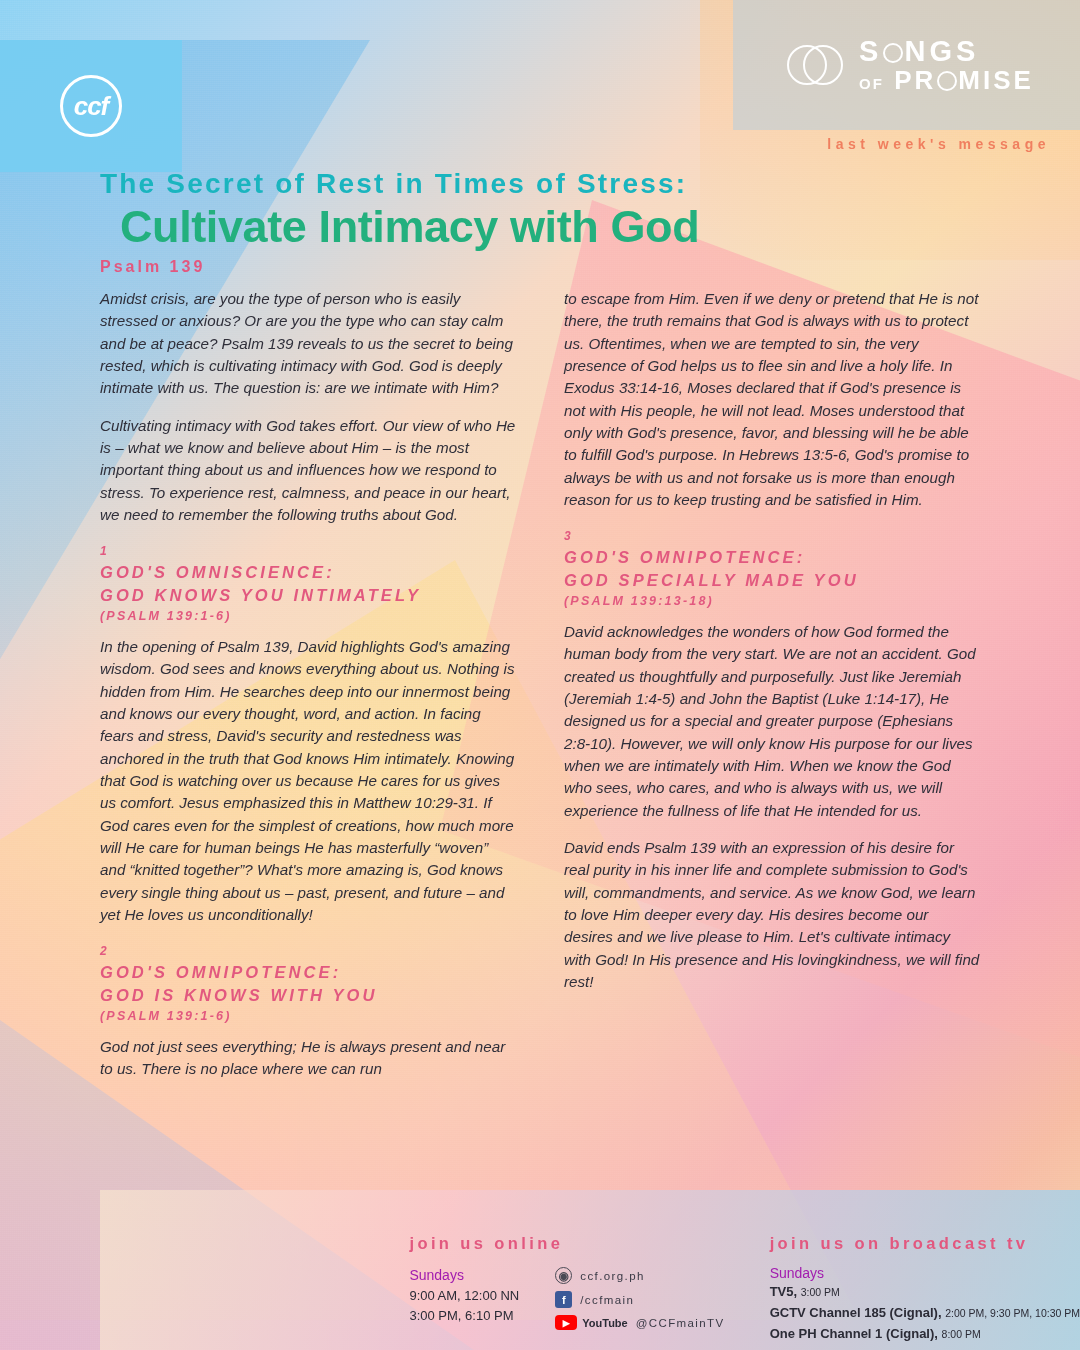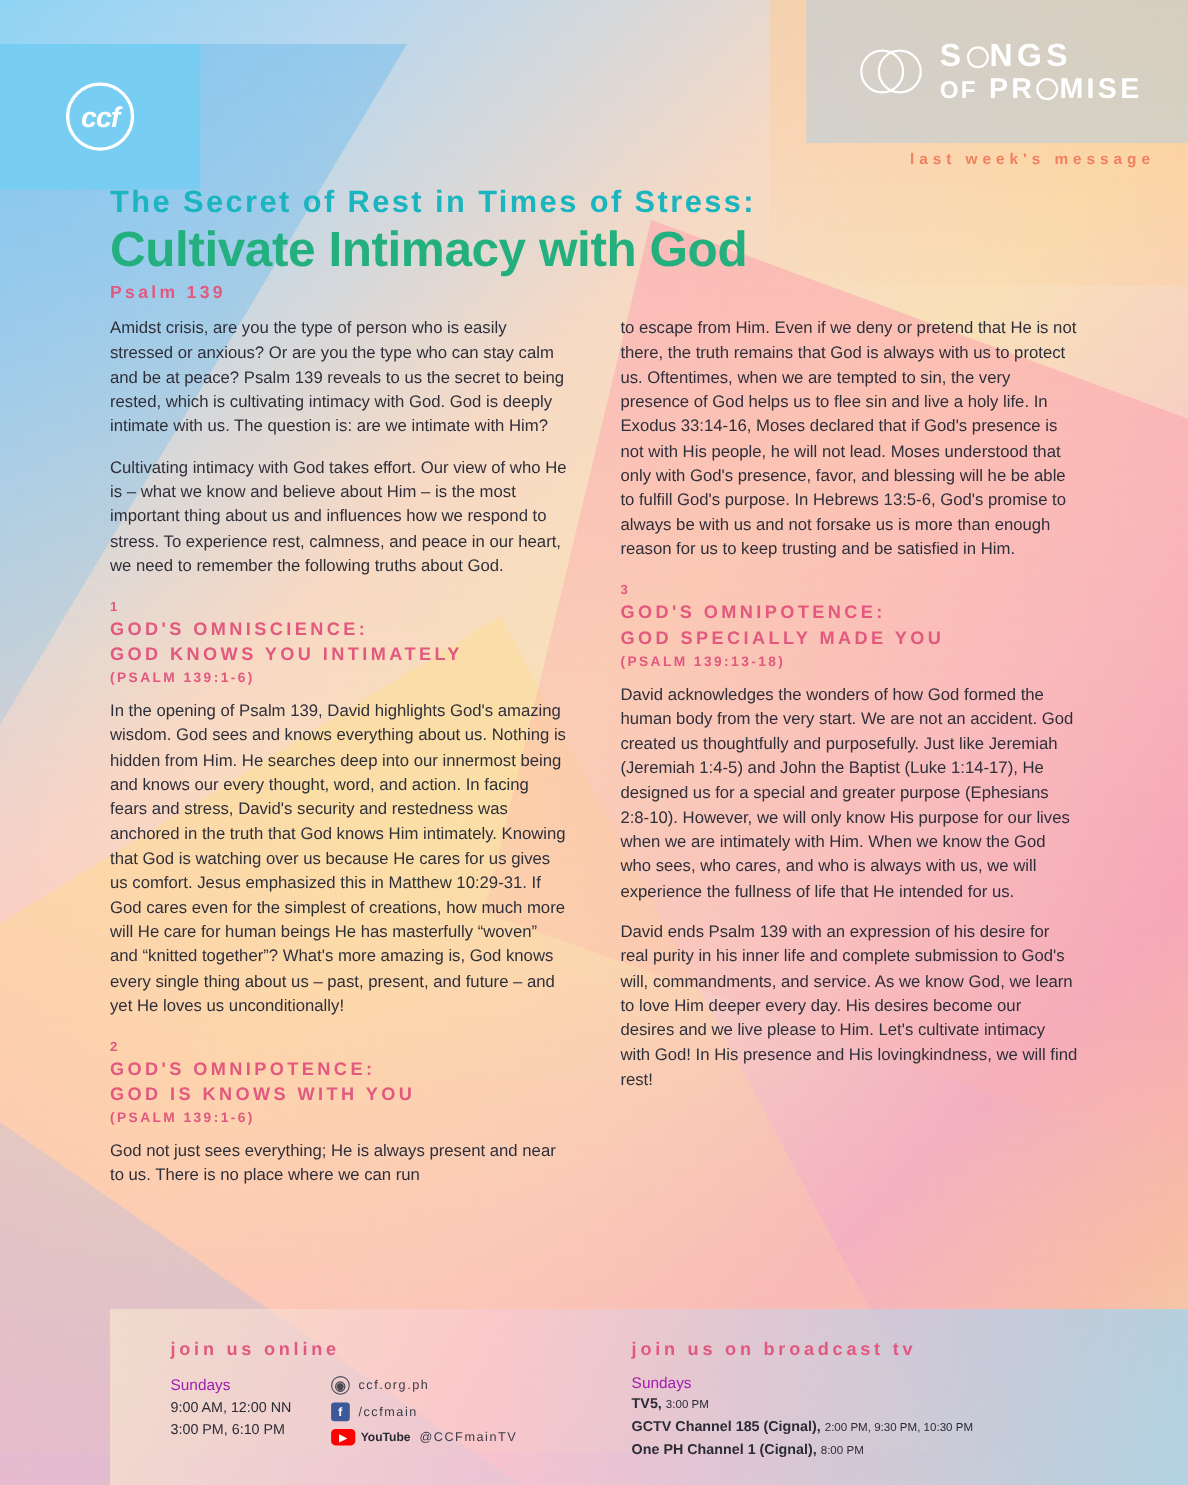--- a/index.html
+++ b/index.html
@@ -95,21 +95,21 @@
   .sop-inner { display: flex; align-items: center; gap: 14px; padding-left: 8px;}
   .sop-rings { position: relative; width: 58px; height: 58px; }
   .sop-rings .r {
     position: absolute; border: 2px solid #ffffff; border-radius: 50%;
   }
   .sop-rings .r1 { width: 40px; height: 40px; left: 0; top: 9px; }
   .sop-rings .r2 { width: 40px; height: 40px; left: 16px; top: 9px; }
   .sop-text { color: #ffffff; line-height: 1.05; }
   .sop-line1 { font-size: 29px; font-weight: 700; letter-spacing: 4px; }
   .sop-line2 { font-size: 26px; font-weight: 700; letter-spacing: 3px; }
-  .sop-line2 .of { font-size: 22px; letter-spacing: 2px; }
+  .sop-line2 .of { font-size: 15px; letter-spacing: 2px; }
   .sop-o {
     display: inline-block; width: 20px; height: 20px;
     border: 2px solid #fff; border-radius: 50%;
     vertical-align: -2px; margin: 0 1px;
   }
 
   .lastweek {
     position: absolute;
     right: 30px; top: 136px;
     color: #f07f5f;
@@ -126,38 +126,39 @@
     font-weight: 700;
     letter-spacing: 2.2px;
   }
   .h-main {
     color: #23b07e;
     font-size: 45px;
     font-weight: 700;
     letter-spacing: -0.4px;
     margin-top: 2px;
     line-height: 1.12;
+    margin-left: 20px;
   }
   .h-ref {
     color: #e2587f;
     font-size: 16px;
     font-weight: 700;
     letter-spacing: 3px;
     margin-top: 6px;
   }
 
   
   .cols {
     position: absolute;
     left: 100px; top: 288px;
     width: 880px;
     display: flex;
     gap: 48px;
   }
-  .col { width: 416px; }
+  .col { width: 416px; font-style: italic; }
   p.body {
     color: #2f2f3a;
     font-size: 15.2px;
     line-height: 1.47;
     margin-bottom: 15px;
   }
   .sec-num {
     color: #e2587f;
     font-size: 12px;
     font-weight: 700;
@@ -187,22 +188,23 @@
     left: 100px; bottom: 0; right: 0; top: 1190px;
     background: rgba(255,255,255,0.28);
   }
   .footer-grad {
     position: absolute; inset: 0;
     background: linear-gradient(100deg, rgba(247,226,196,0.55) 0%, rgba(246,186,200,0.45) 35%, rgba(140,205,240,0.65) 100%);
   }
   .footer-inner {
     position: relative;
     display: flex;
-    padding: 28px 0 0 55px;
-    gap: 104px;
+    padding: 44px 0 0 55px;
+    gap: 45px;
+    justify-content: flex-end;
   }
   .f-head {
     color: #e2587f;
     font-size: 16.5px;
     font-weight: 700;
     letter-spacing: 3.4px;
     margin-bottom: 12px;
   }
   .f-strong { font-weight: 400; color: #a21caf; font-size: 14px; }
   .f-text { color: #2b2b36; font-size: 13px; line-height: 1.55; }

